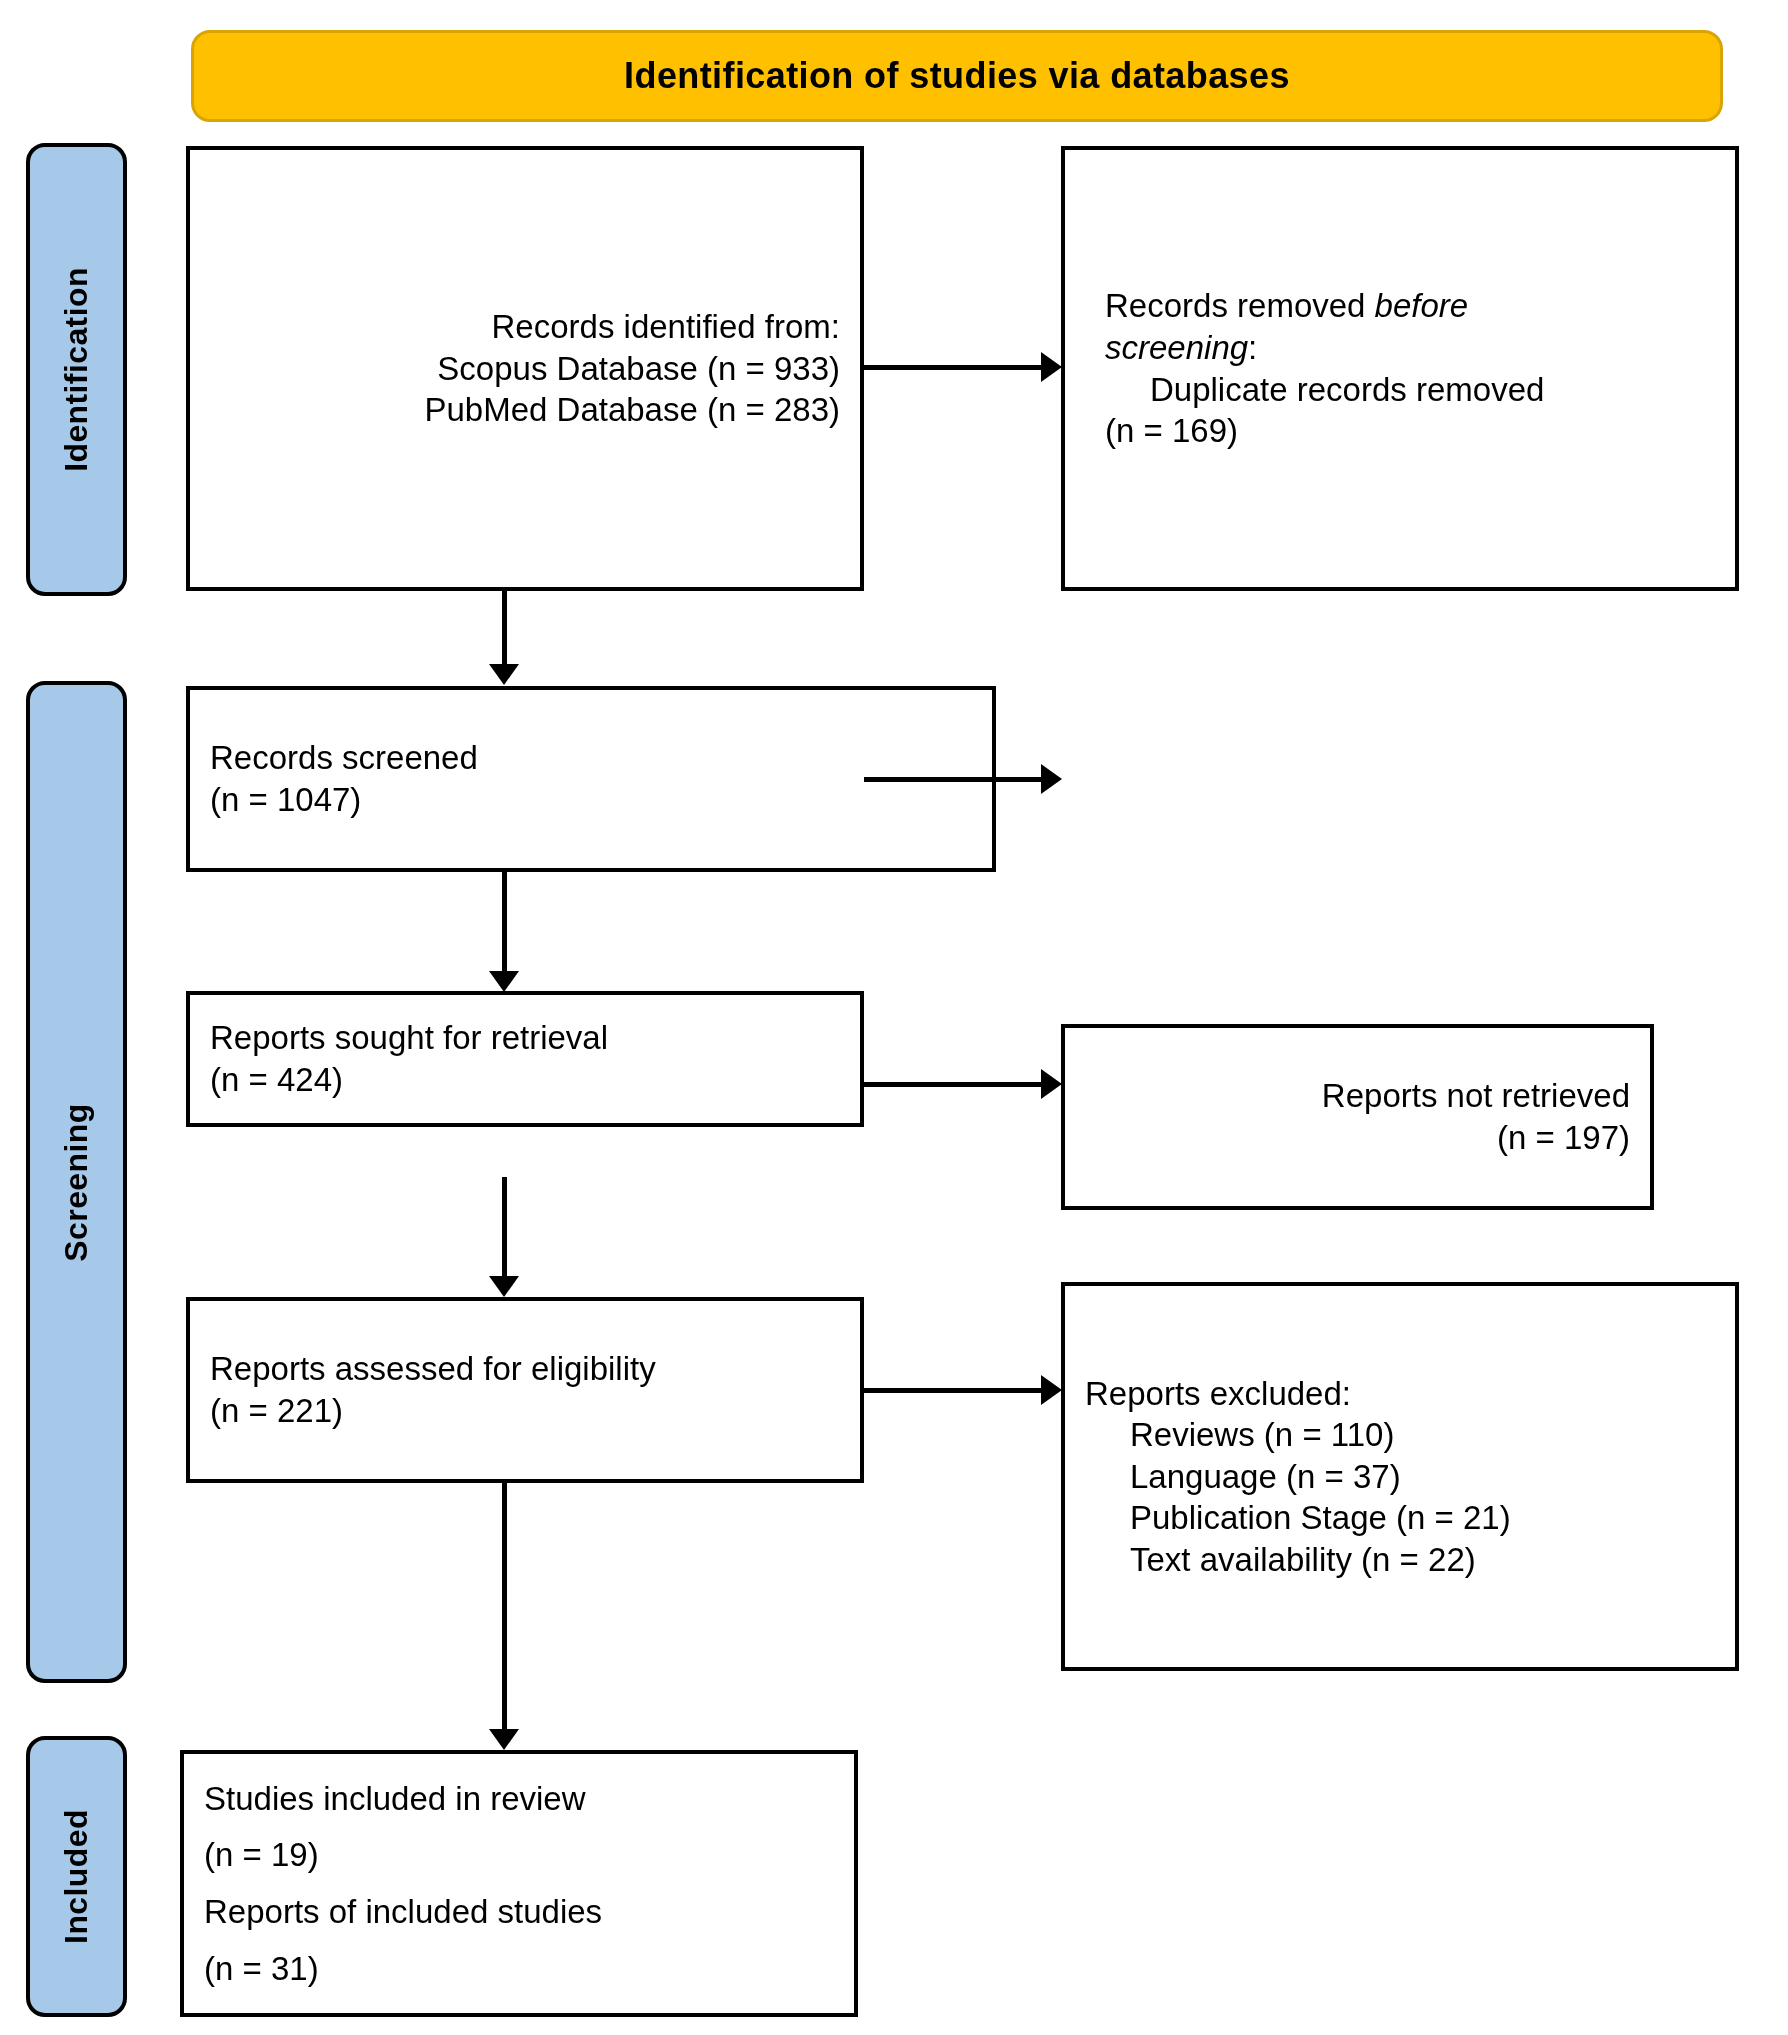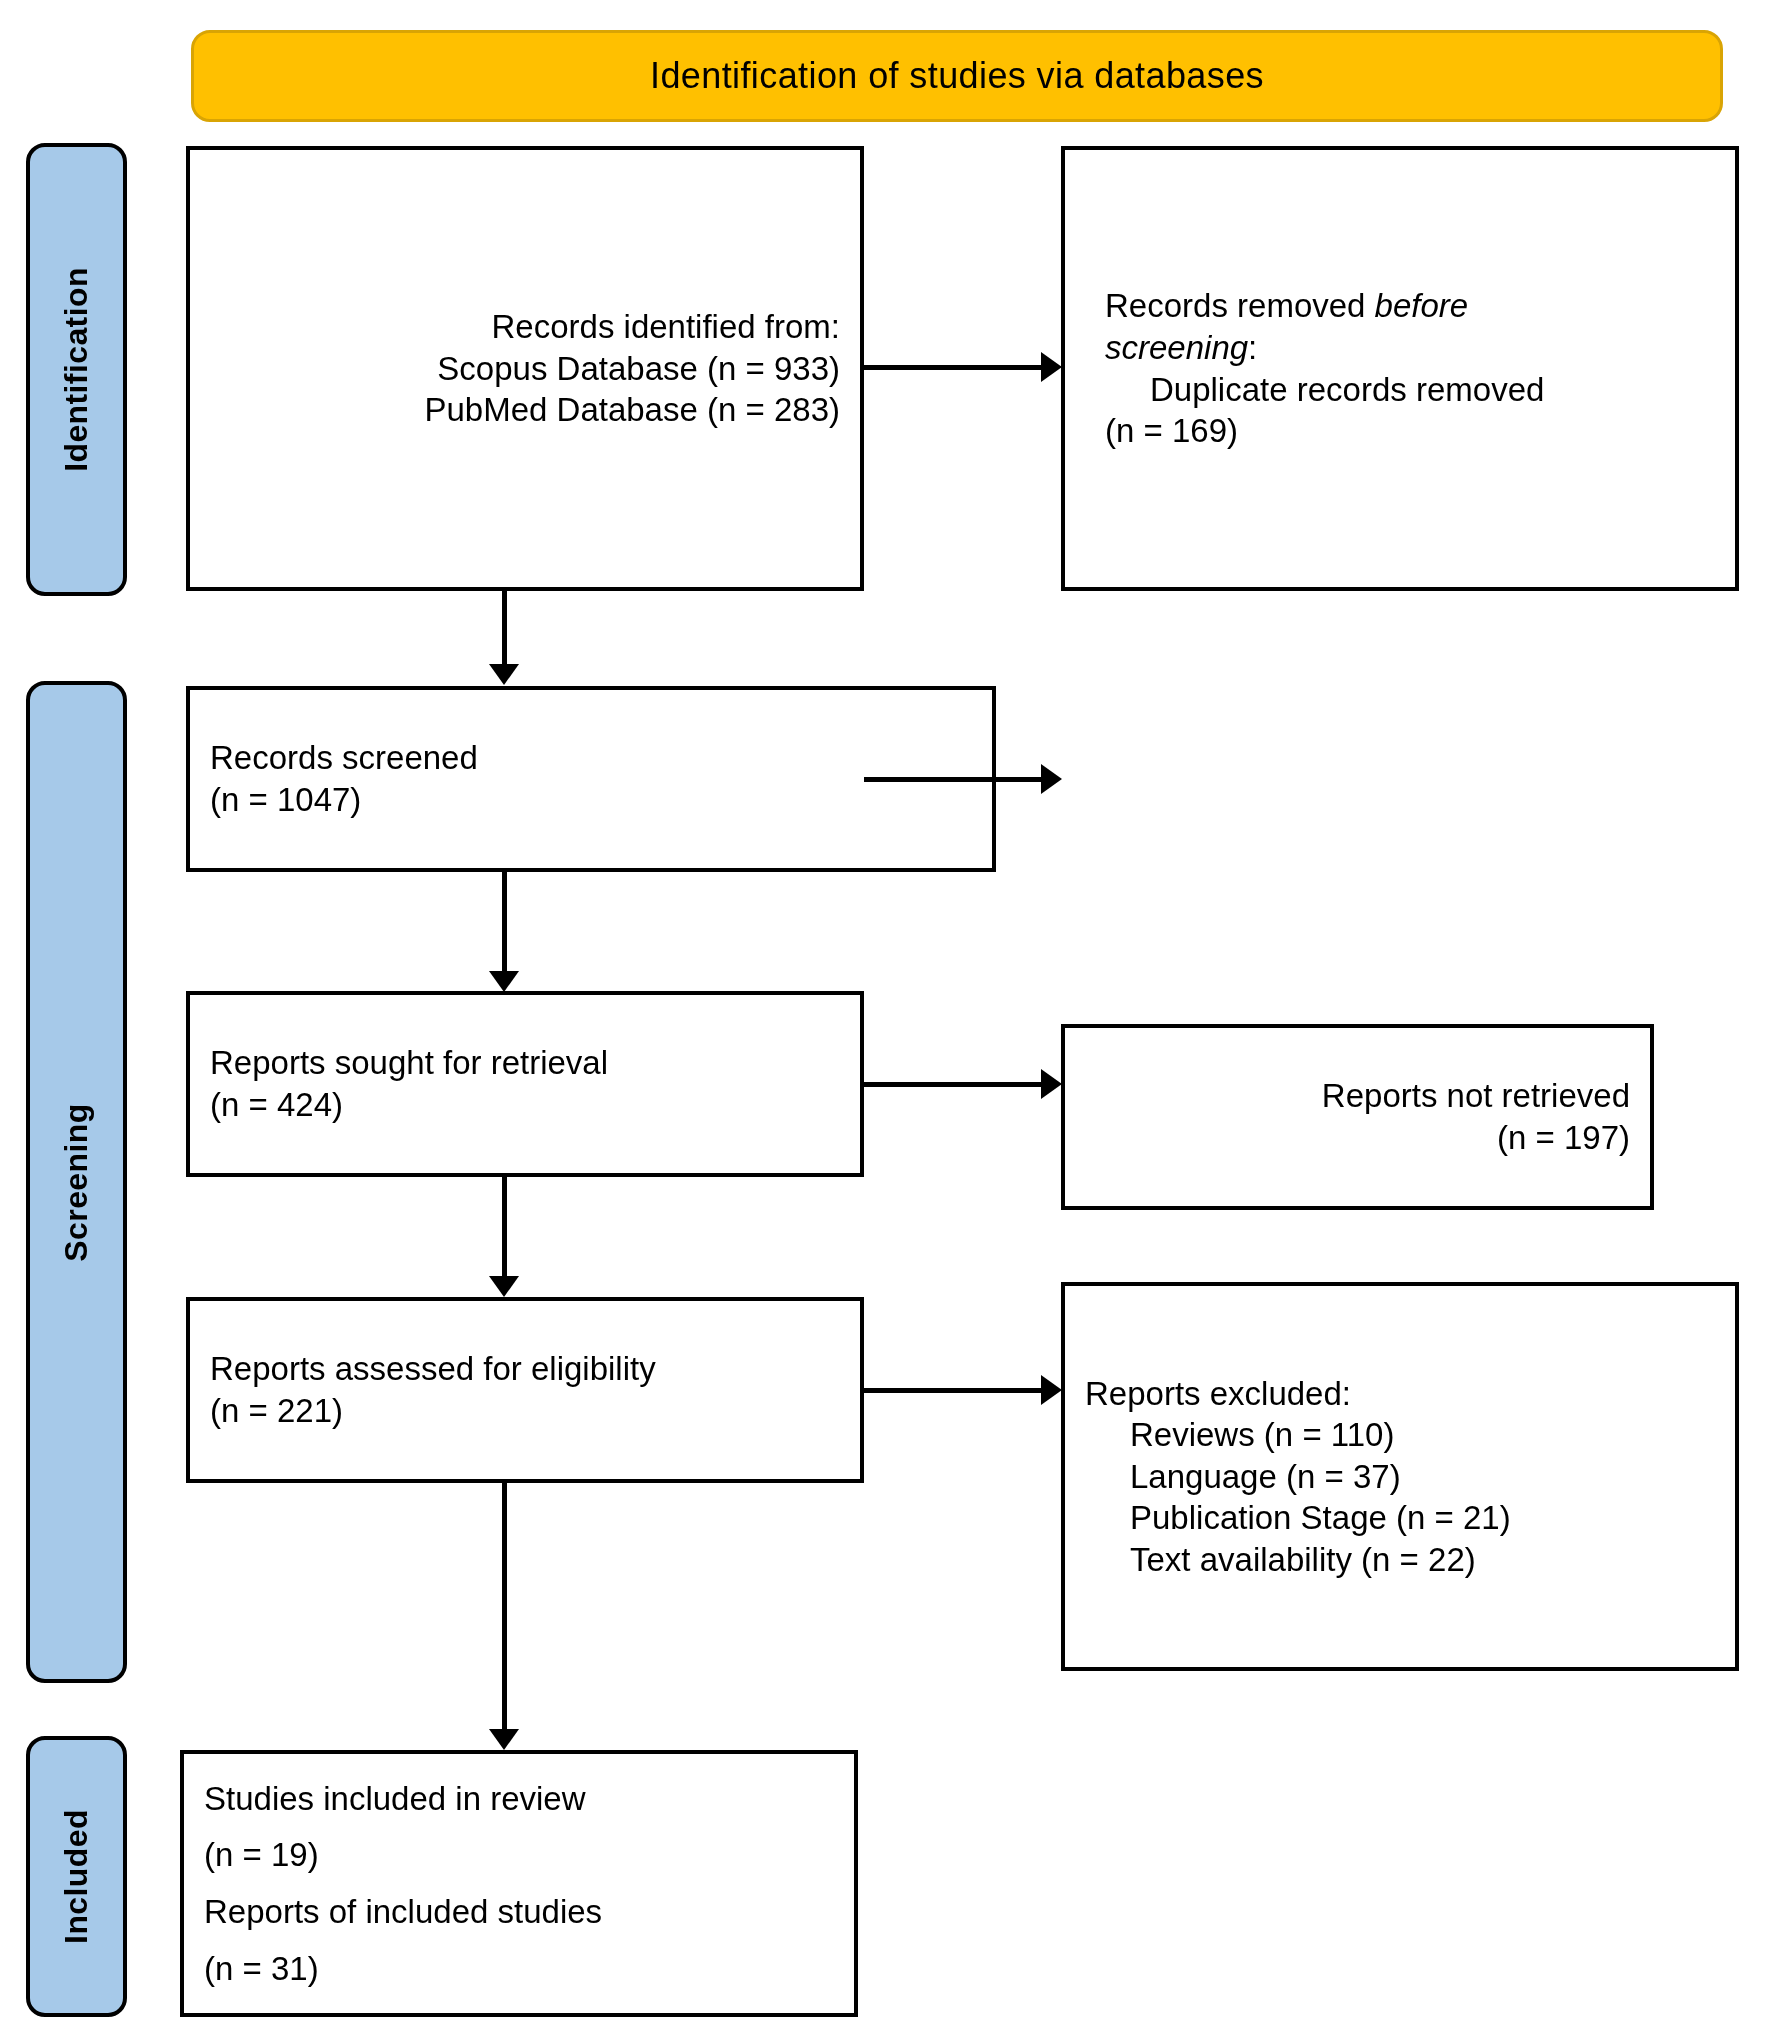--- a/index.html
+++ b/index.html
@@ -22,21 +22,21 @@
   .phase-header {
     position: absolute;
     box-sizing: border-box;
     background: #FFC000;
     border: 3.6px solid #D9A404;
     border-radius: 19px;
     display: flex;
     align-items: center;
     justify-content: center;
     color: #000000;
-    font-weight: normal;
+    font-weight: bold;
     letter-spacing: 0.4px;
   }
 
   
   .stage-label {
     position: absolute;
     box-sizing: border-box;
     background: #A6C9E9;
     border: 4.3px solid #000000;
     border-radius: 19px;
@@ -168,21 +168,21 @@
   <div class="arrow-h" style="left:864px; top:763px; width:198px; height:32px;">
     <div class="shaft" style="width:179px;"></div>
     <div class="head"></div>
   </div>
 
   <div class="arrow-v" style="left:475px; top:872px; width:58px; height:120px;">
     <div class="shaft" style="height:101px;"></div>
     <div class="head"></div>
   </div>
 
-  <div class="flow-box" style="left:186px; top:991px; width:678px; height:186px;">
+  <div class="flow-box" style="left:186px; top:991px; width:678px; height:136px;">
     <div class="line">Reports sought for retrieval</div>
     <div class="line">(n = 424)</div>
   </div>
 
   <div class="flow-box" style="left:1061px; top:1024px; width:593px; height:186px;text-align:right;">
     <div class="line">Reports not retrieved</div>
     <div class="line">(n = 197)</div>
   </div>
 
   <div class="arrow-h" style="left:864px; top:1068px; width:198px; height:32px;">

